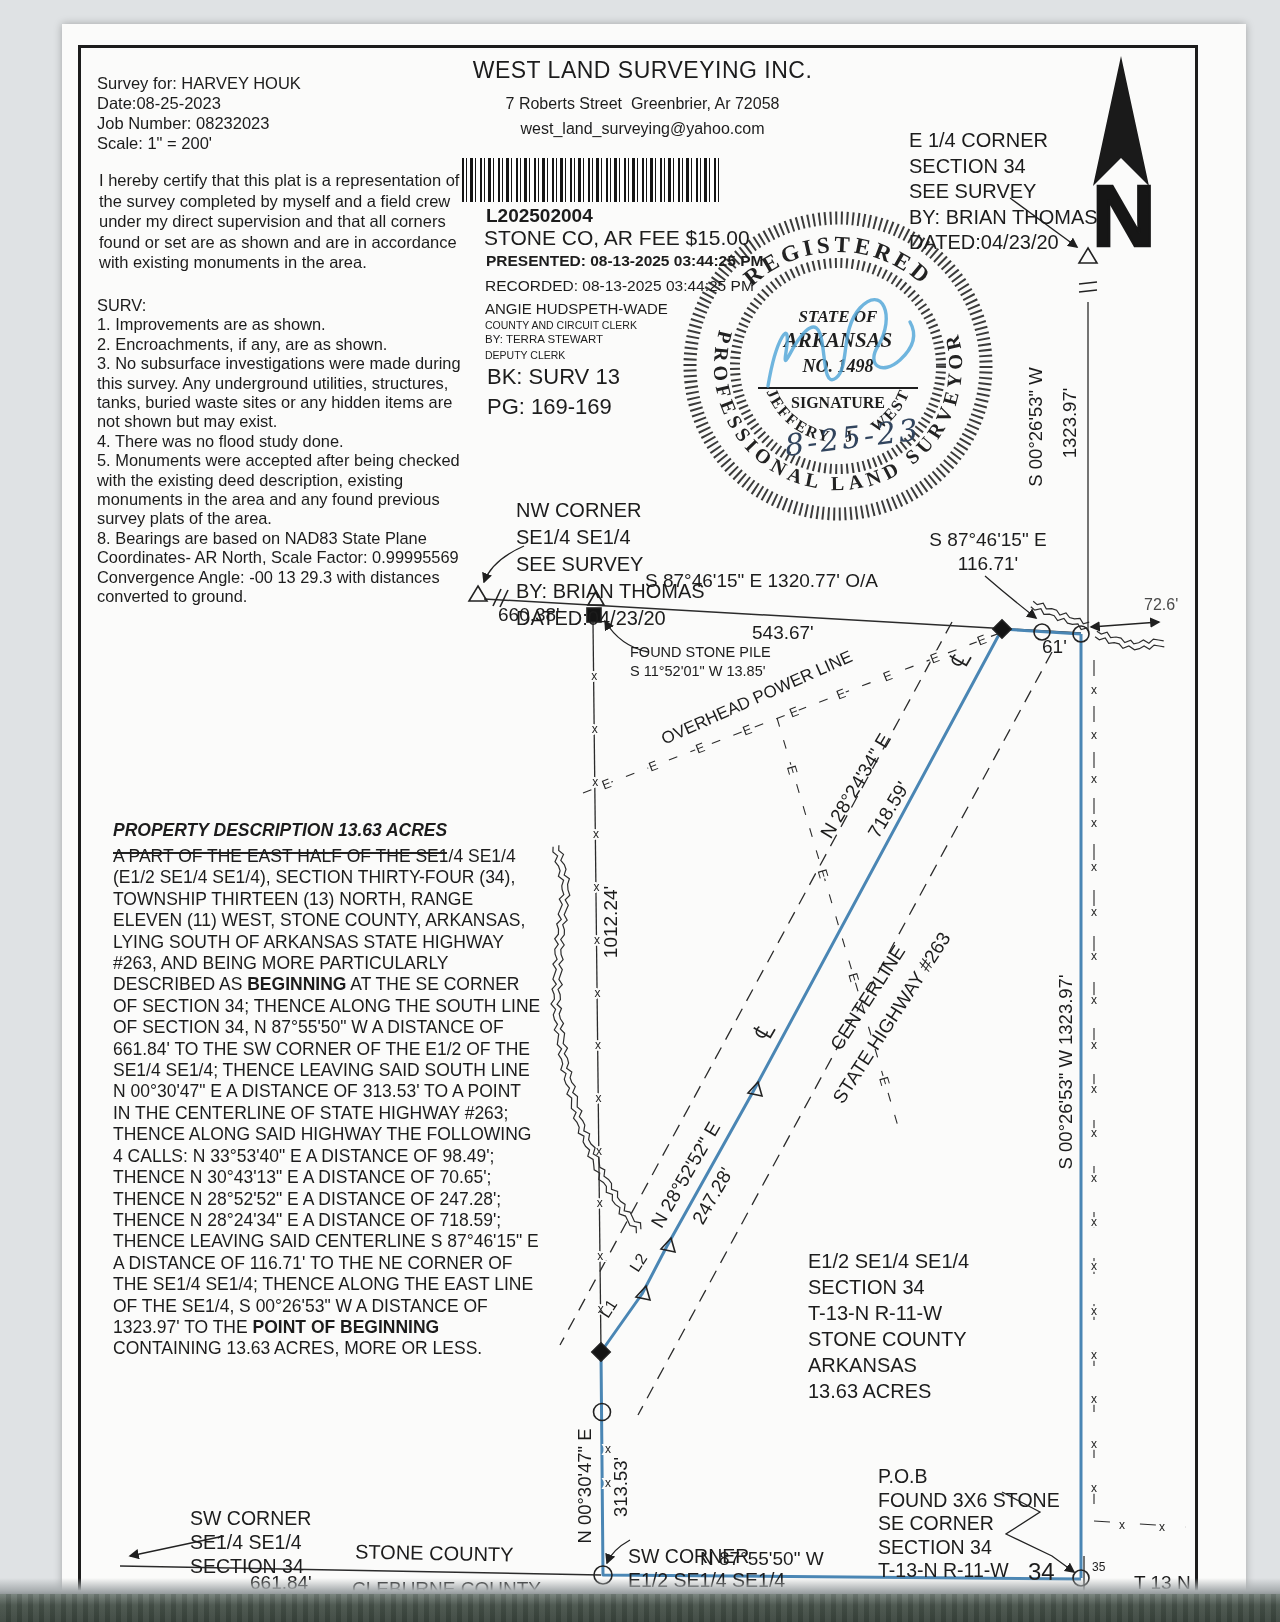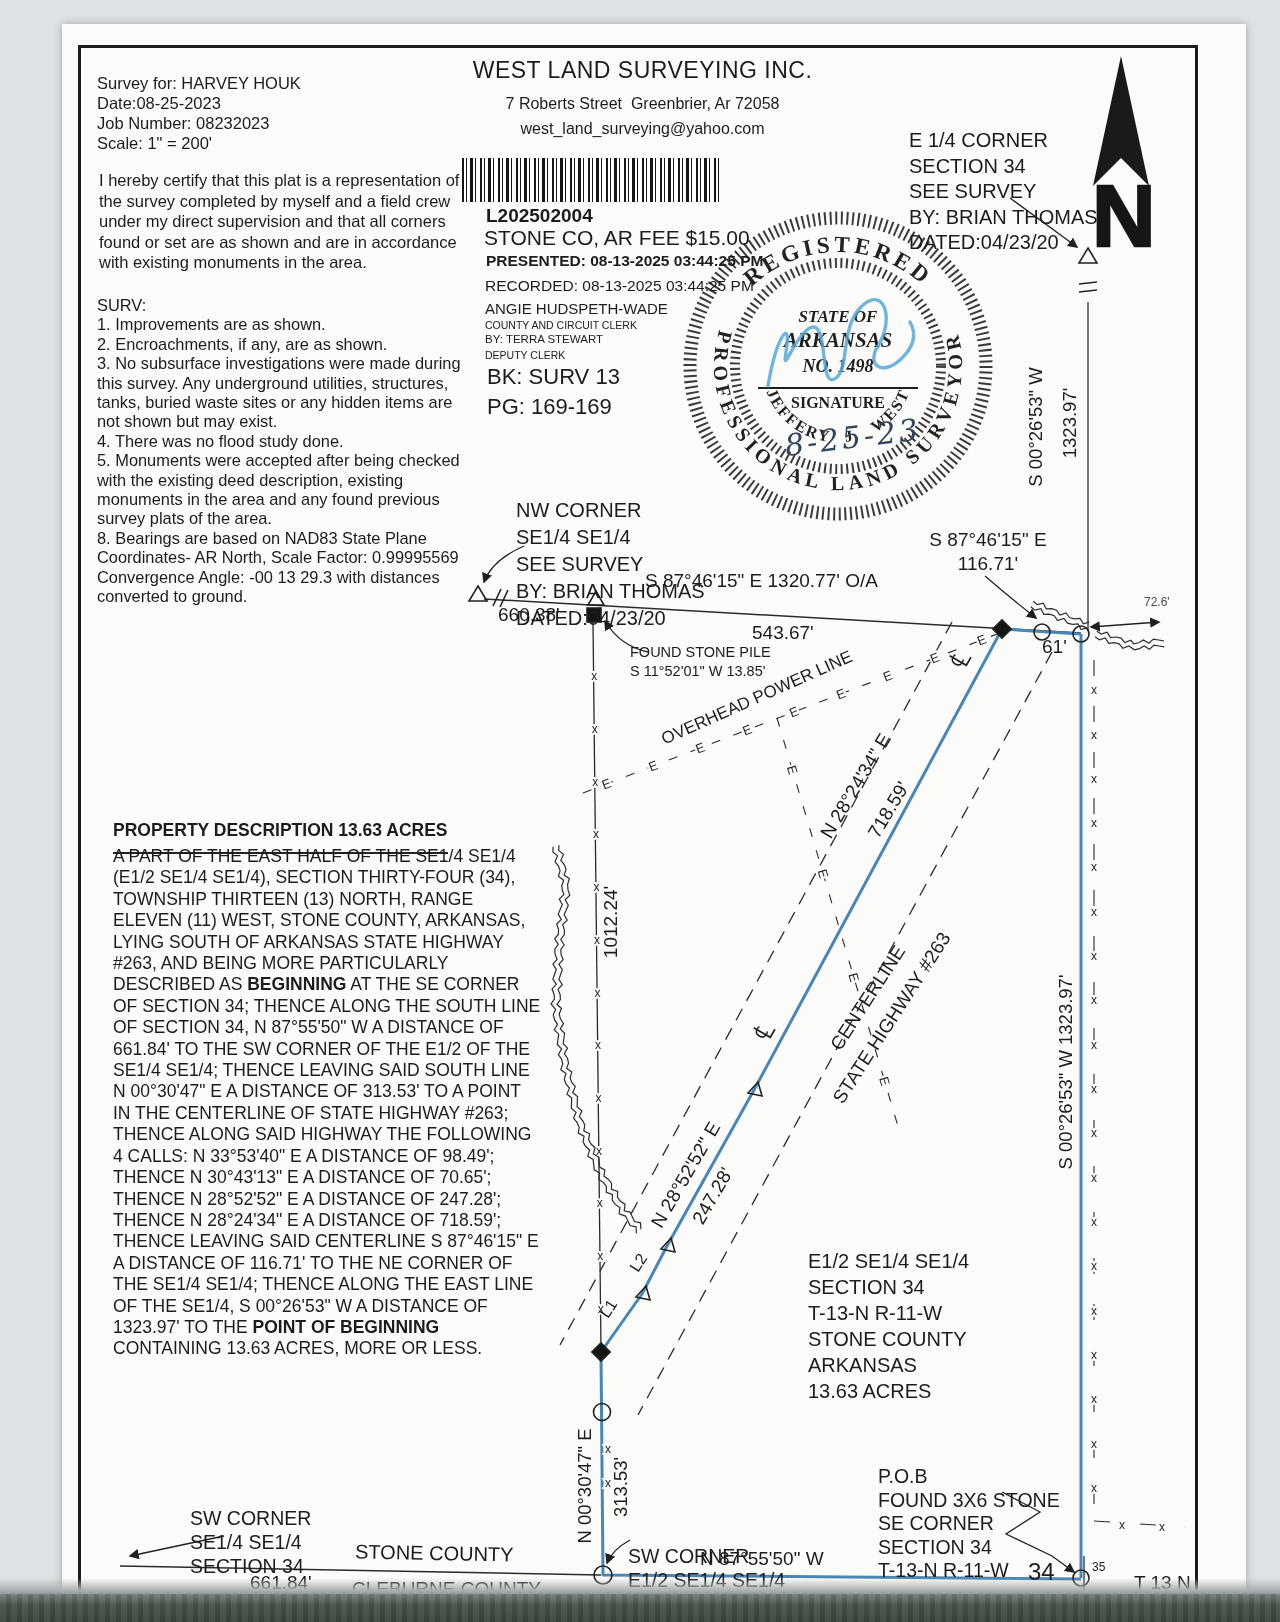--- a/index.html
+++ b/index.html
@@ -15,21 +15,21 @@
   .c{transform:translate(-50%,-50%);text-align:center;}
   .blk span{display:block;}
   .wrapblk{position:absolute;color:#1c1c1c;z-index:3;}
   .barcode{position:absolute;left:462px;top:158px;width:258px;height:44px;z-index:3;
     background:repeating-linear-gradient(90deg,#161616 0 2px,#fff 2px 4px,#161616 4px 5px,#fff 5px 8px,#161616 8px 11px,#fff 11px 13px,#161616 13px 14px,#fff 14px 18px);}
   .shadow-band{position:absolute;left:0;top:1578px;width:1280px;height:17px;z-index:6;
     background:linear-gradient(180deg,rgba(150,155,158,0),#a9aeb0 75%,#8e9496);}
   .green-band{position:absolute;left:0;top:1594px;width:1280px;height:28px;z-index:6;
     background:repeating-linear-gradient(90deg,rgba(255,255,255,.05) 0 6px,rgba(0,0,0,.07) 6px 11px),
                linear-gradient(180deg,#75807a,#47524a 40%,#39443c);}
-  .u{border-bottom:2px solid #222;padding-bottom:12px;display:inline-block;}
+  .u{border-bottom:2px solid #222;padding-bottom:12px;display:inline-block;font-style:italic;}
   .b{font-weight:bold;}
 </style>
 </head>
 <body>
 
 <div class="paper"></div>
 <div class="frame"></div>
 
 <svg class="overlay" width="1280" height="1622" viewBox="0 0 1280 1622">
   <defs>
@@ -225,21 +225,21 @@
   <span>NW CORNER</span><span>SE1/4 SE1/4</span><span>SEE SURVEY</span><span>BY: BRIAN THOMAS</span><span>DATED:04/23/20</span>
 </div>
 
 <div class="t" style="left:645px;top:570px;font-size:19px;">S 87°46'15" E 1320.77' O/A</div>
 <div class="t" style="left:498px;top:604px;font-size:19px;text-align:center;">660.38'</div>
 <div class="t" style="left:752px;top:622px;font-size:19px;">543.67'</div>
 <div class="t" style="left:630px;top:644px;font-size:14.5px;">FOUND STONE PILE</div>
 <div class="t" style="left:630px;top:663px;font-size:14.5px;">S 11°52'01" W 13.85'</div>
 <div class="t c" style="left:988px;top:540px;font-size:19px;">S 87°46'15" E</div>
 <div class="t c" style="left:988px;top:564px;font-size:19px;">116.71'</div>
-<div class="t" style="left:1144px;top:596px;font-size:12px;color:#4a4a4a;">72.6'</div>
+<div class="t" style="left:1144px;top:596px;font-size:16px;color:#4a4a4a;">72.6'</div>
 <div class="t" style="left:1042px;top:636px;font-size:19px;">61'</div>
 <div class="t c" style="left:1036px;top:427px;font-size:18.5px;transform:translate(-50%,-50%) rotate(-90deg);">S 00°26'53" W</div>
 <div class="t c" style="left:1070px;top:423px;font-size:18.5px;transform:translate(-50%,-50%) rotate(-90deg);">1323.97'</div>
 <div class="t c" style="left:1066px;top:1072px;font-size:18.5px;transform:translate(-50%,-50%) rotate(-90deg);">S 00°26'53" W 1323.97'</div>
 <div class="t c" style="left:757px;top:698px;font-size:17px;transform:translate(-50%,-50%) rotate(-24deg);">OVERHEAD POWER LINE</div>
 <div class="t c" style="left:856px;top:786px;font-size:19px;transform:translate(-50%,-50%) rotate(-59deg);">N 28°24'34" E</div>
 <div class="t c" style="left:889px;top:810px;font-size:19px;transform:translate(-50%,-50%) rotate(-59deg);">718.59'</div>
 <div class="t c" style="left:868px;top:998px;font-size:19px;transform:translate(-50%,-50%) rotate(-57deg);">CENTERLINE</div>
 <div class="t c" style="left:892px;top:1018px;font-size:19px;transform:translate(-50%,-50%) rotate(-57deg);">STATE HIGHWAY #263</div>
 <div class="t c" style="left:686px;top:1175px;font-size:19px;transform:translate(-50%,-50%) rotate(-60deg);">N 28°52'52" E</div>

